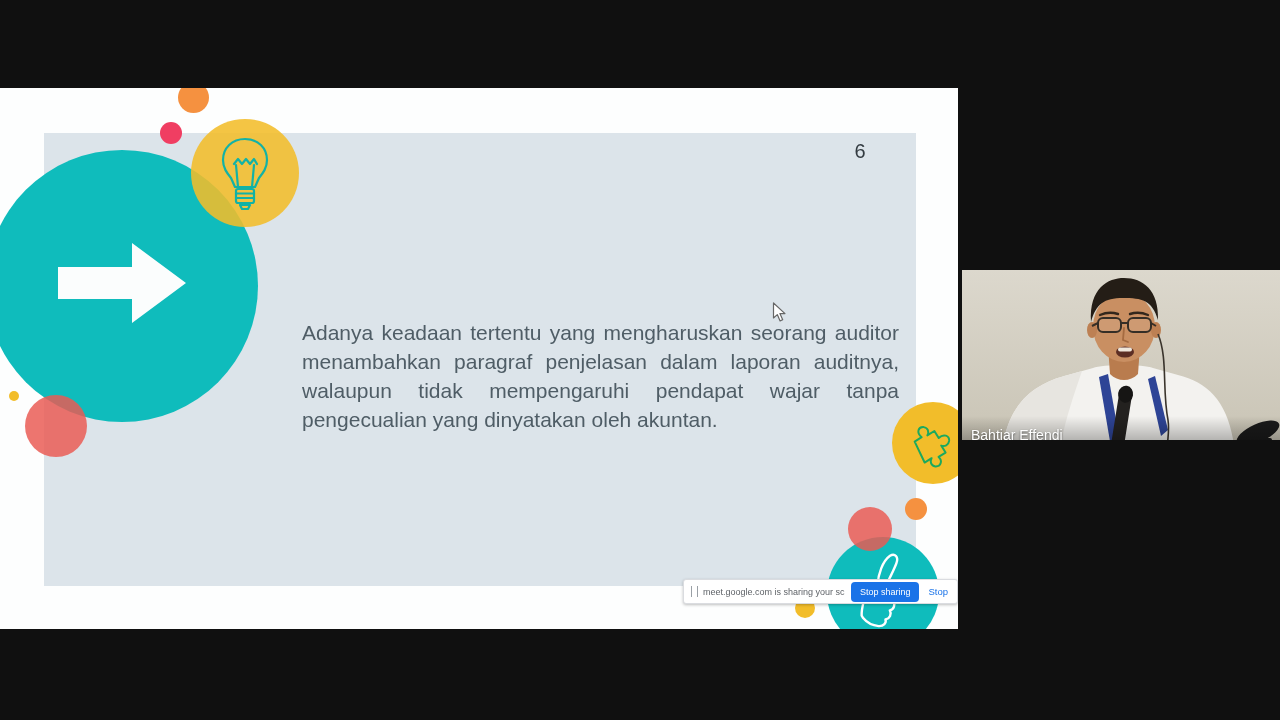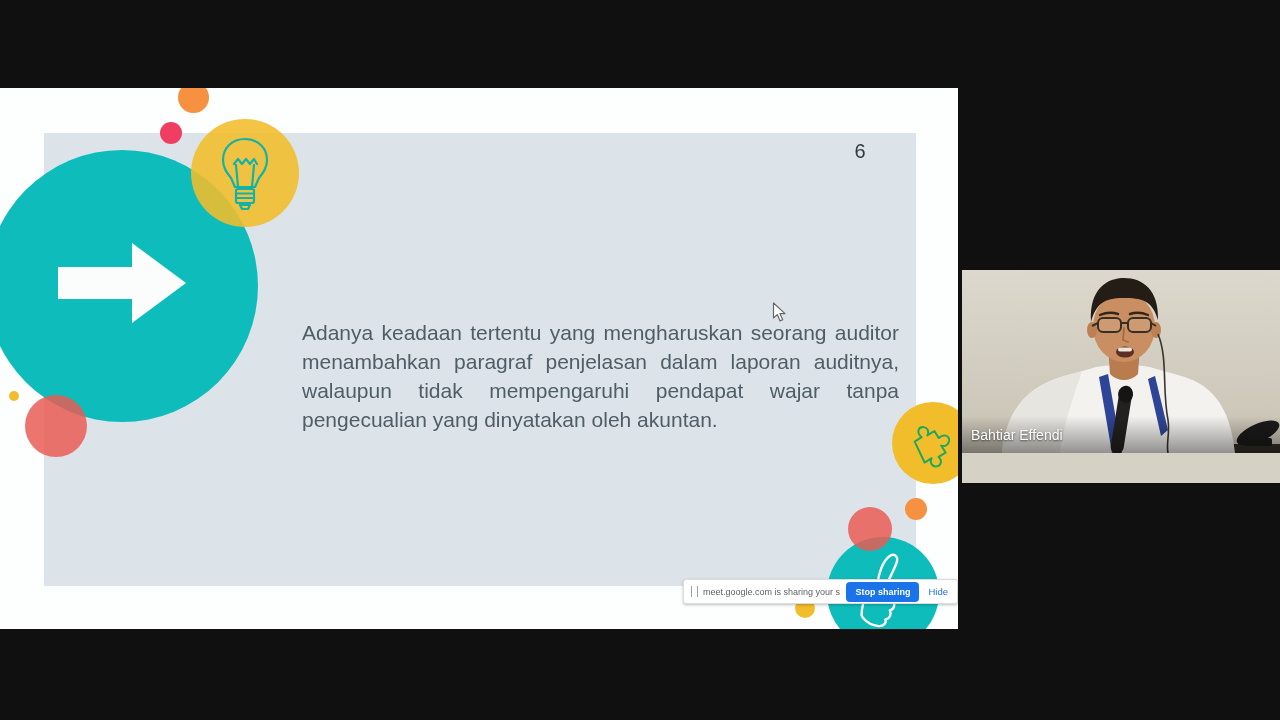--- a/index.html
+++ b/index.html
@@ -53,27 +53,27 @@
     display:flex;align-items:center;box-sizing:border-box;padding:0 5px;
     z-index:30;
   }
   .drag-handle{
     width:5px;height:11px;margin:0 5px 0 2px;flex:none;
     border-left:1.5px solid #9aa0a6;border-right:1.5px solid #9aa0a6;
   }
   .banner-msg{flex:1;font-size:9px;color:var(--banner_gray,#5f6368);white-space:nowrap;overflow:hidden;}
   .stop-btn{
     flex:none;background:var(--blue,#1a73e8);color:#fff;border:none;border-radius:4px;
-    font-size:9px;font-weight:bold;font-family:"Liberation Sans",sans-serif;
+    font-size:9px;font-weight:normal;font-family:"Liberation Sans",sans-serif;
     padding:5px 9px;margin-left:6px;cursor:pointer;
   }
   .hide-link{flex:none;color:var(--blue,#1a73e8);font-size:9.5px;margin:0 4px 0 9px;cursor:pointer;}
   
   .webcam{
-    position:absolute;left:962px;top:270px;width:318px;height:213px;
+    position:absolute;left:962px;top:270px;width:318px;height:170px;
     background:#d6d1c5;overflow:hidden;
   }
   .name-label{
     position:absolute;left:9px;top:157px;color:#ffffff;font-size:14px;
     text-shadow:0 1px 2px rgba(0,0,0,.6);z-index:5;
   }
   
   .cursor{position:absolute;left:772px;top:302px;z-index:40;}
 </style>
 </head>
@@ -129,21 +129,21 @@
     </g>
   </svg>
 
   <div class="page-number">6</div>
   <div class="bodytext">Adanya keadaan tertentu yang mengharuskan seorang auditor menambahkan paragraf penjelasan dalam laporan auditnya, walaupun tidak mempengaruhi pendapat wajar tanpa pengecualian yang dinyatakan oleh akuntan.</div>
 
   <div class="banner">
     <span class="drag-handle"></span>
     <span class="banner-msg">meet.google.com is sharing your screen.</span>
     <button class="stop-btn">Stop sharing</button>
-    <span class="hide-link">Hide</span>
+    <span class="hide-link">Stop</span>
   </div>
 </div>
 
 <div class="webcam">
   <svg width="318" height="183" viewBox="0 0 318 183">
     <defs>
       <linearGradient id="wall" x1="0" y1="0" x2="0" y2="1">
         <stop offset="0" stop-color="#dcd8cd"></stop>
         <stop offset="1" stop-color="#c8c3b4"></stop>
       </linearGradient>

